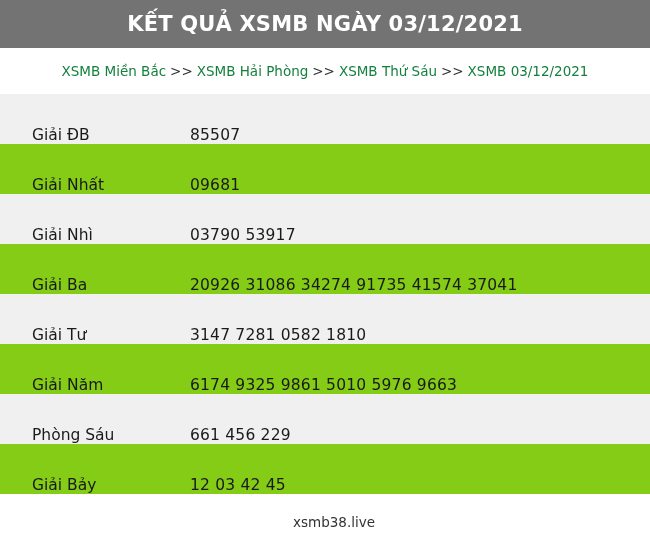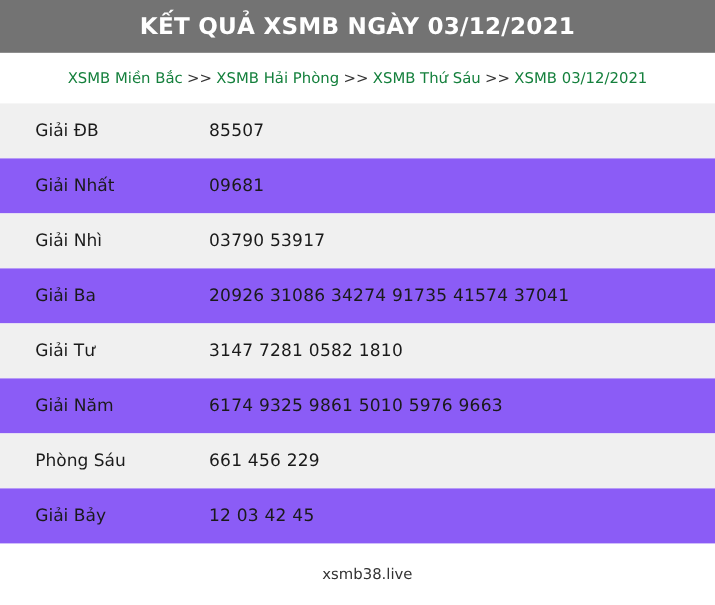--- a/index.html
+++ b/index.html
@@ -53,29 +53,29 @@
   .breadcrumb .sep {
     color: #333333;
     padding: 0 4px;
   }
   .results {
     display: flex;
     flex-direction: column;
   }
   .row {
     display: flex;
-    align-items: center;
+    align-items: flex-end;
     height: 50px;
     box-sizing: border-box;
   }
   .row.odd {
     background: #f0f0f0;
   }
   .row.even {
-    background: #8b5cf6;
+    background: #84cc16;
   }
   .row-label {
     width: 190px;
     padding-left: 32px;
     box-sizing: border-box;
     font-size: 15.5px;
     color: #1a1a1a;
   }
   .row-value {
     flex: 1;

